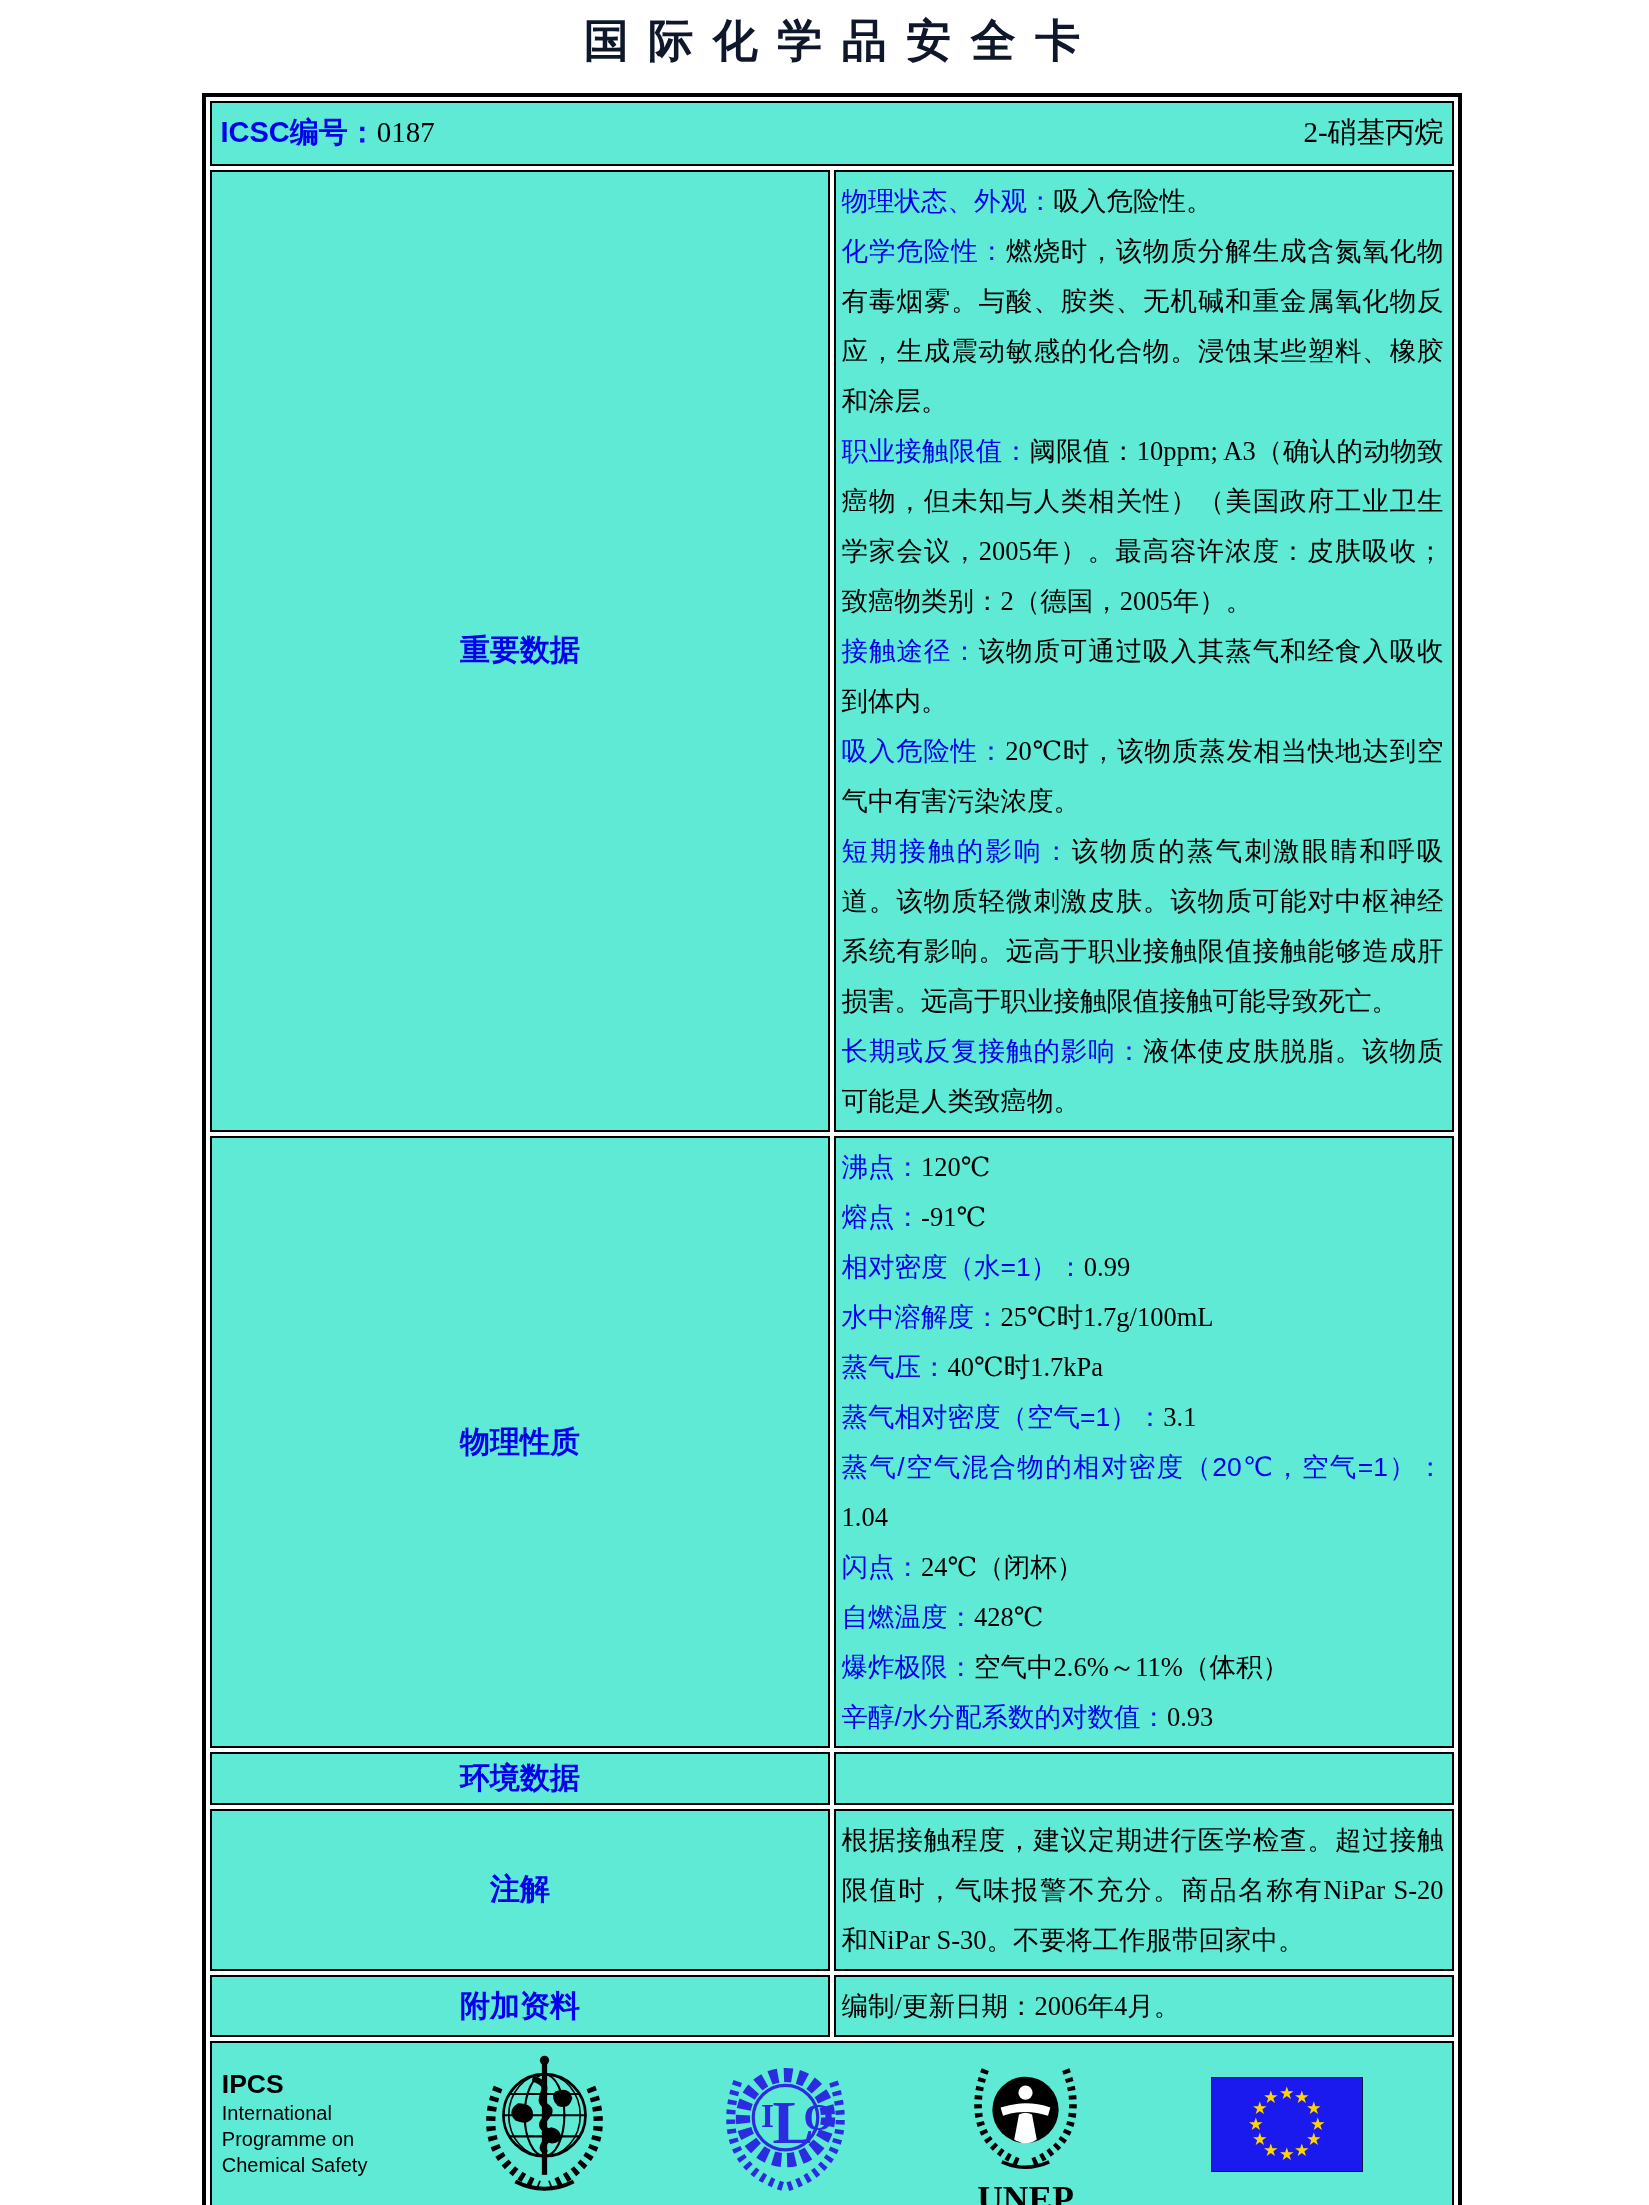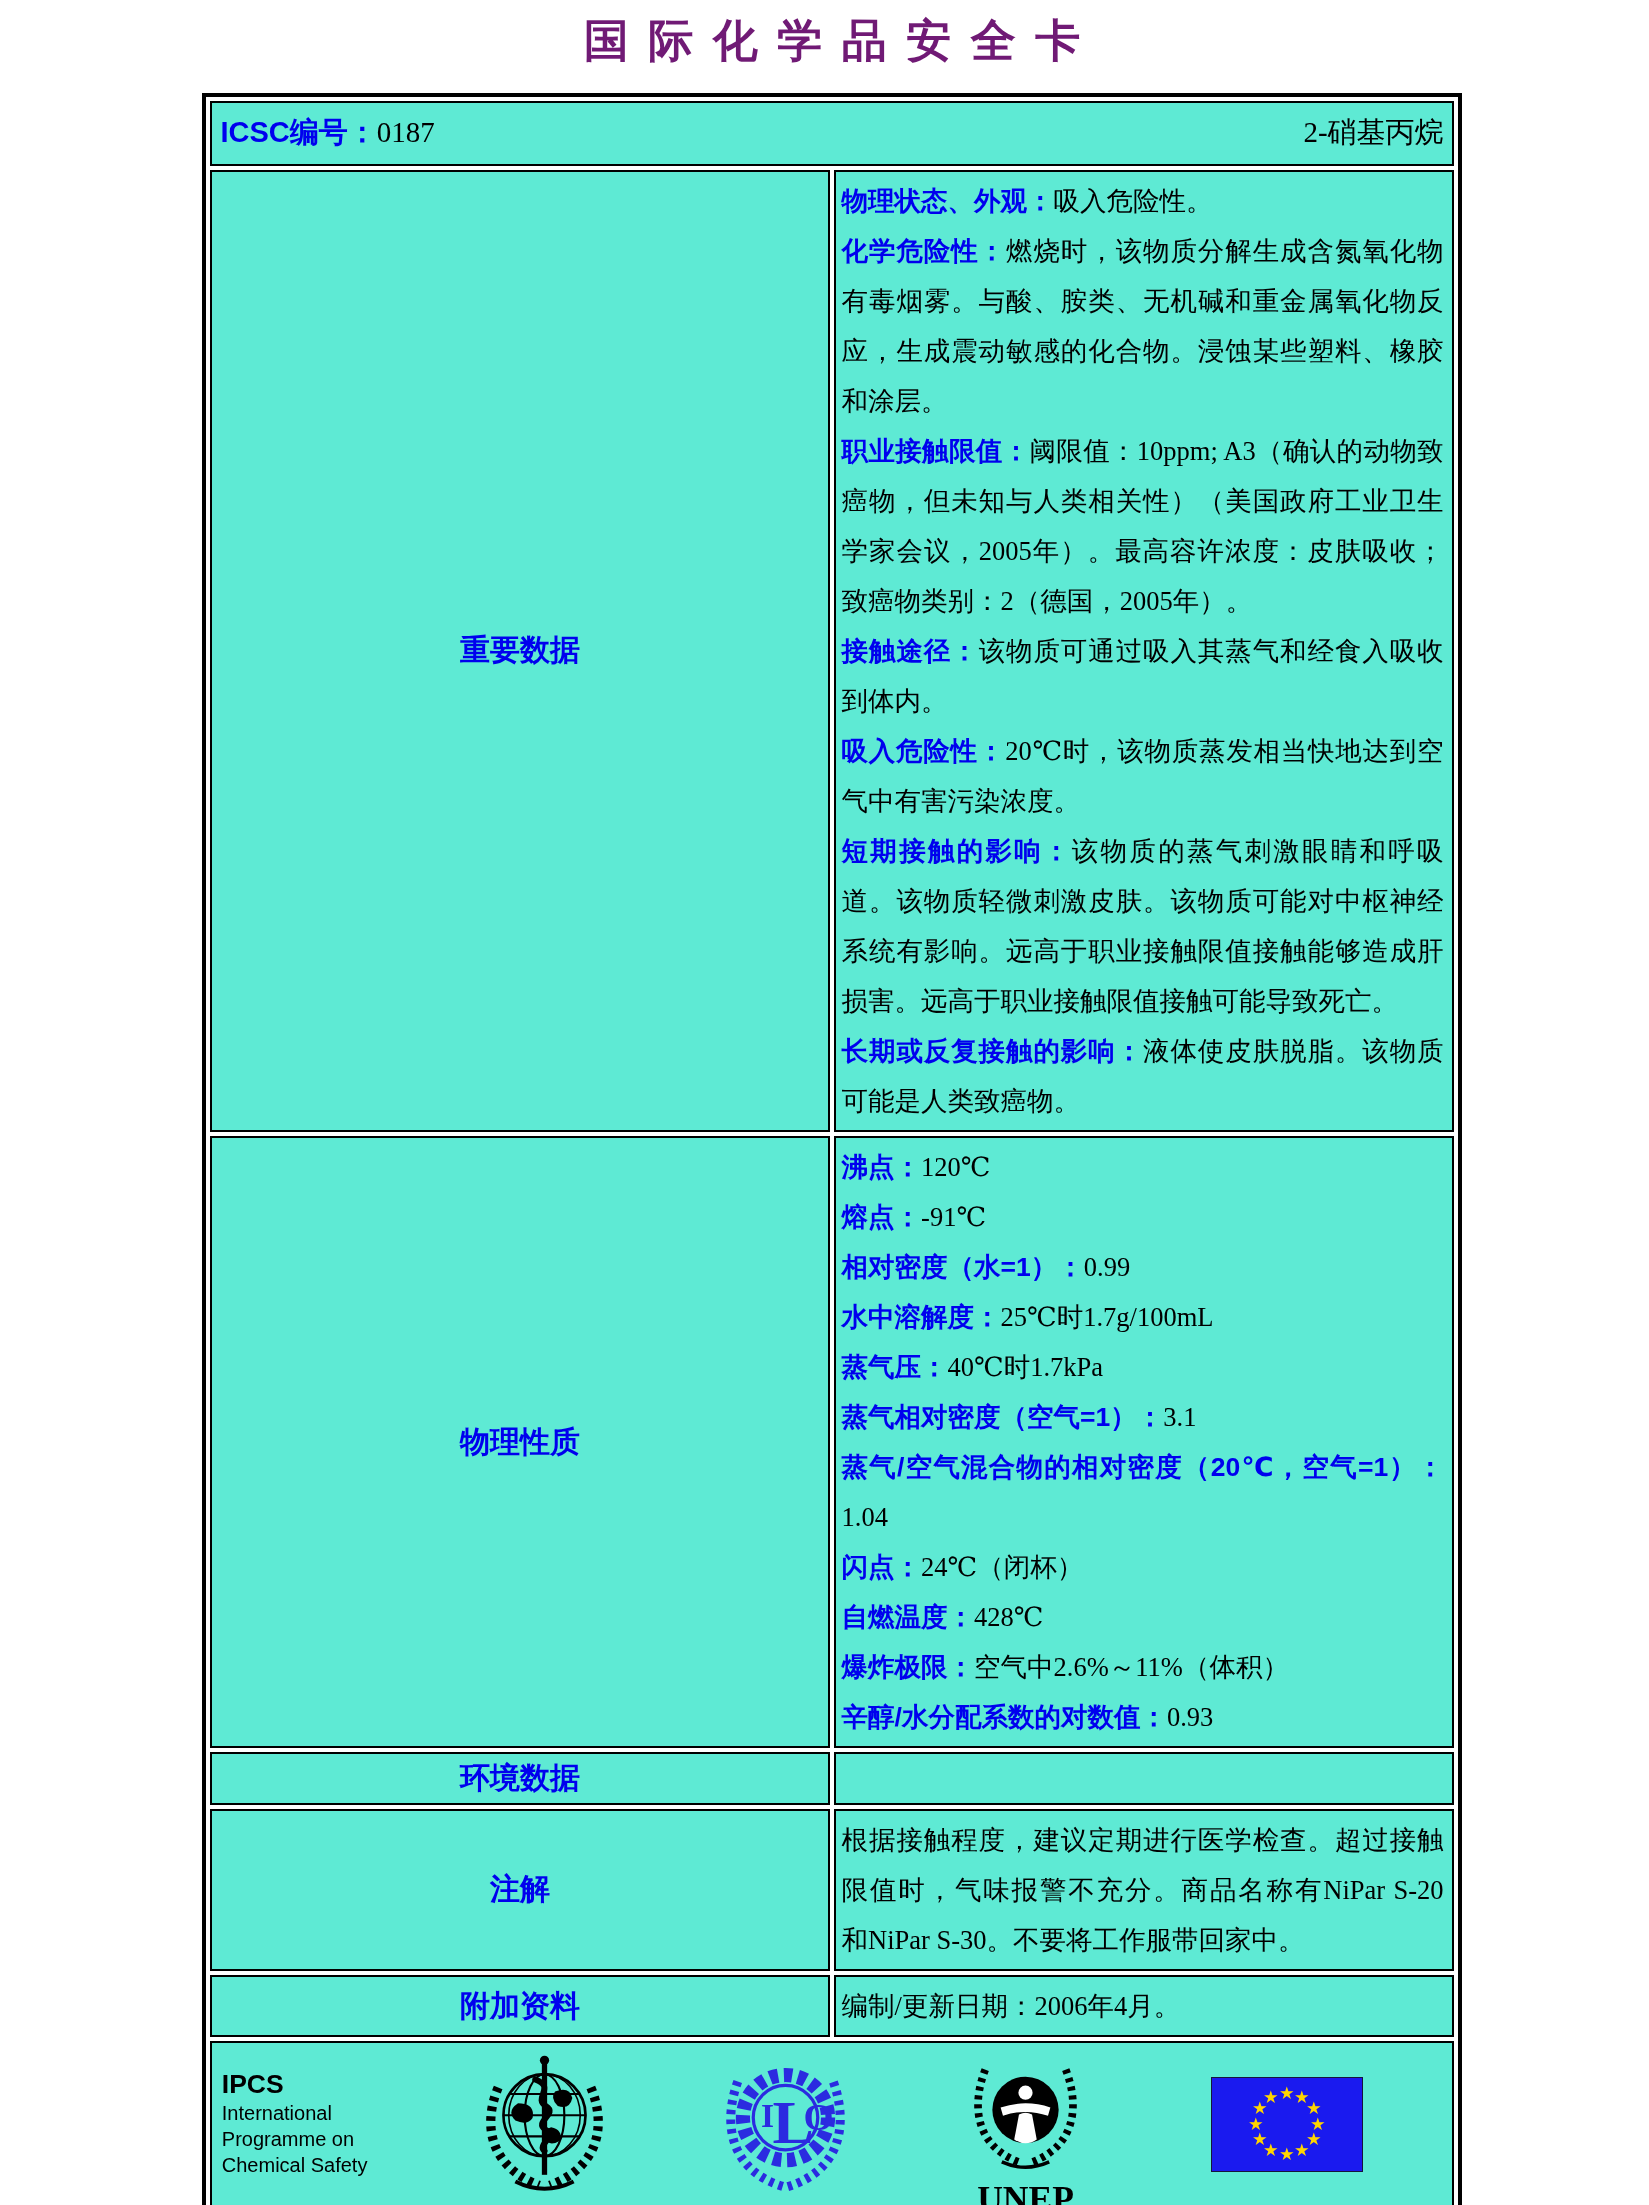--- a/index.html
+++ b/index.html
@@ -3,39 +3,39 @@
 <meta charset="utf-8">
 <style>
   html,body{margin:0;padding:0;}
   body{
     width:1649px;height:2205px;background:#ffffff;position:relative;
     font-family:"Liberation Serif","DejaVu Serif",serif;color:#000;
     -webkit-font-smoothing:antialiased;
   }
   .card{position:absolute;left:202px;top:12.6px;width:1260px;}
   .doc-title{
-    margin:0 0 24px 0;text-align:center;color:#701a75;
+    margin:0 0 24px 0;text-align:center;color:#0f172a;
     font-family:"DejaVu Sans","Liberation Sans",sans-serif;font-weight:bold;
     font-size:45px;line-height:56px;letter-spacing:19.5px;text-indent:19.5px;
   }
   table.sheet{
     width:100%;border-collapse:separate;border-spacing:4.2px;
     border:4.9px solid #000;background:#fff;table-layout:fixed;
   }
   table.sheet td{border:2.1px solid #000;vertical-align:middle;background:#5eead4;}
   td.rowlabel{
     width:166px;text-align:center;color:#0000ee;font-weight:bold;
     font-family:"Liberation Sans","DejaVu Sans",sans-serif;
     font-size:30px;padding:0 1px;
   }
   td.content{padding:4.2px 8.4px 4.2px 5.6px;vertical-align:top;}
   td.content.vcenter{vertical-align:middle;}
   .para{margin:0;font-size:26.5px;line-height:50px;text-align:justify;}
   .para .flabel{
-    color:#0000ee;font-weight:bold;
+    color:#0000ee;font-weight:normal;
     font-family:"Liberation Sans","DejaVu Sans",sans-serif;
   }
   
   td.header-cell{padding:0 8.4px;height:61px;}
   .header-flex{display:flex;justify-content:space-between;align-items:center;font-size:29px;}
   .hdr-label{color:#0000ee;font-weight:bold;font-family:"Liberation Sans","DejaVu Sans",sans-serif;}
   .hdr-number{color:#000;}
   .hdr-name{color:#000;}
   
   td.empty-cell{height:40px;}

